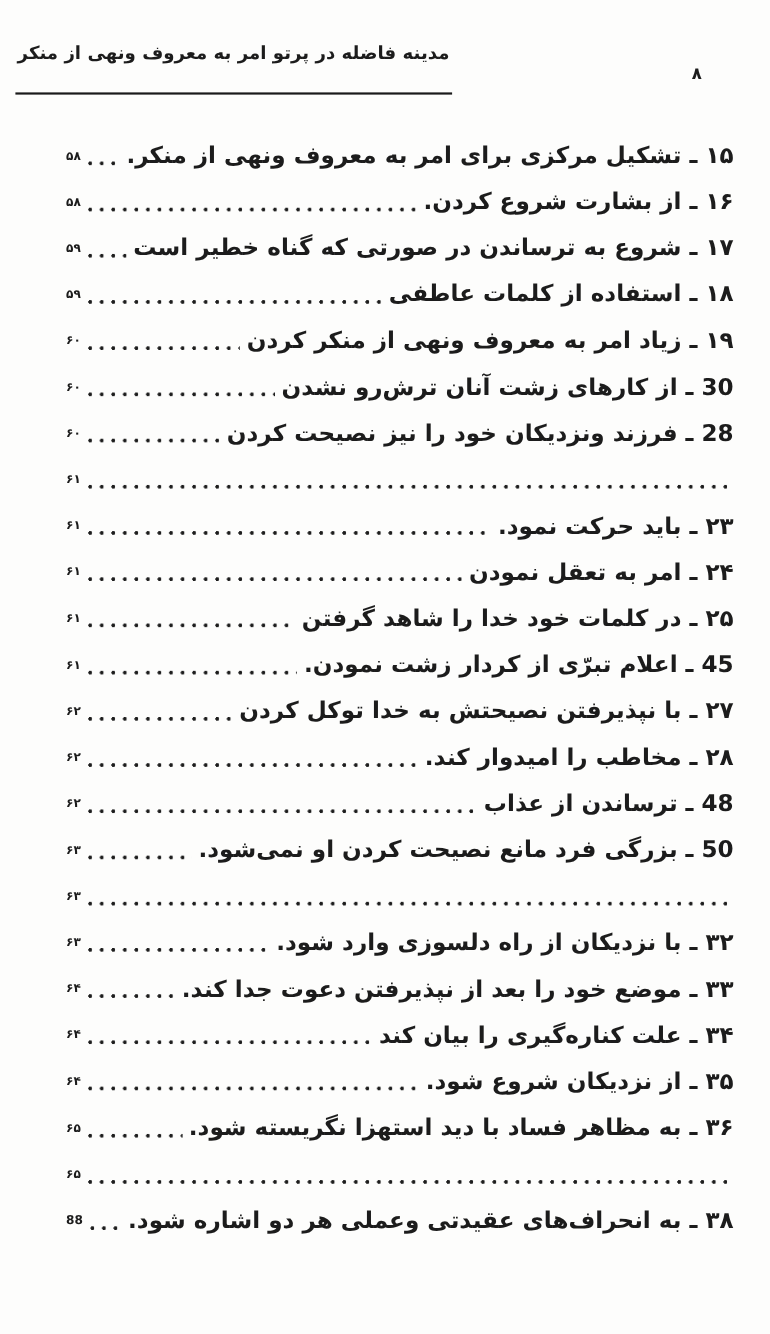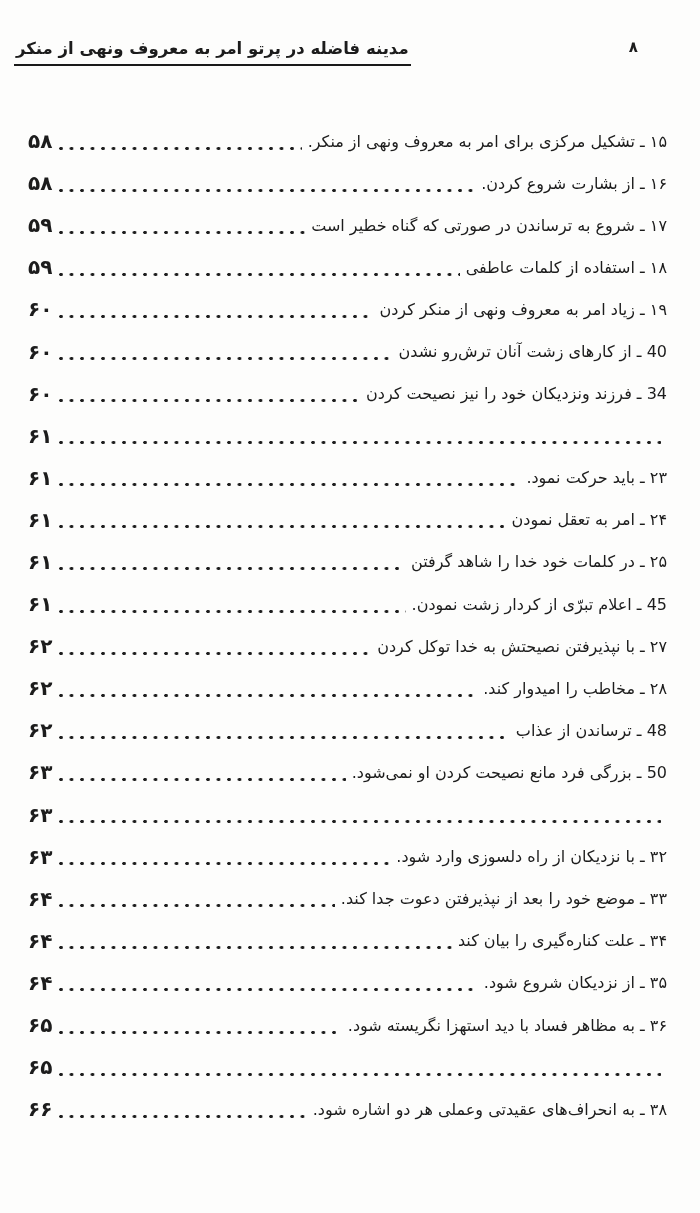--- a/index.html
+++ b/index.html
@@ -25,21 +25,21 @@
     display: flex;
     direction: ltr;
     justify-content: space-between;
     align-items: flex-end;
   }
   .book-title {
     direction: rtl;
     font-size: 16.5px;
     font-weight: bold;
     line-height: 30px;
-    padding: 0 2px 0 2px;
+    padding: 0 2px 20px 2px;
     border-bottom: 2.5px solid #1a1a1a;
     white-space: nowrap;
   }
   .header-page-number {
     font-size: 15px;
     font-weight: bold;
     margin-bottom: 10px;
   }
   
   .toc {
@@ -48,40 +48,41 @@
     right: 33px;
     left: 28px;
     direction: rtl;
   }
   .toc-row {
     height: 42.1px;
     display: flex;
     align-items: center;
   }
   .toc-title {
-    font-size: 16px;
-    font-weight: normal;
+    font-size: 21px;
+    font-weight: bold;
     white-space: nowrap;
     flex: 0 0 auto;
   }
   .toc-dots {
     flex: 1 1 auto;
     min-width: 0;
     height: 5px;
     margin: 14px 6px 0 7px;
     background-image: radial-gradient(circle at 2px 2.5px, #1d1d1d 1.5px, rgba(0,0,0,0) 2px);
     background-size: 10.5px 5px;
     background-repeat: repeat-x;
     background-position: left center;
   }
   .toc-page {
-    font-size: 20px;
+    font-size: 11px;
     font-weight: bold;
     flex: 0 0 auto;
     white-space: nowrap;
+    margin-left: 32px;
   }
 </style>
 </head>
 <body>
 
 <div class="sheet">
 
   <div class="running-header">
     <span class="book-title">مدینه فاضله در پرتو امر به معروف ونهی از منکر</span>
     <span class="header-page-number">۸</span>
@@ -113,27 +114,27 @@
         <span class="toc-page">۵۹</span>
       </div>
 
       <div class="toc-row">
         <span class="toc-title">۱۹ ـ زیاد امر به معروف ونهی از منکر کردن</span>
         <span class="toc-dots"></span>
         <span class="toc-page">۶۰</span>
       </div>
 
       <div class="toc-row">
-        <span class="toc-title">40 ـ از کارهای زشت آنان ترش‌رو نشدن</span>
+        <span class="toc-title">30 ـ از کارهای زشت آنان ترش‌رو نشدن</span>
         <span class="toc-dots"></span>
         <span class="toc-page">۶۰</span>
       </div>
 
       <div class="toc-row">
-        <span class="toc-title">34 ـ فرزند ونزدیکان خود را نیز نصیحت کردن</span>
+        <span class="toc-title">28 ـ فرزند ونزدیکان خود را نیز نصیحت کردن</span>
         <span class="toc-dots"></span>
         <span class="toc-page">۶۰</span>
       </div>
 
       <div class="toc-row">
         <span class="toc-dots"></span>
         <span class="toc-page">۶۱</span>
       </div>
 
       <div class="toc-row">
@@ -220,17 +221,17 @@
       </div>
 
       <div class="toc-row">
         <span class="toc-dots"></span>
         <span class="toc-page">۶۵</span>
       </div>
 
       <div class="toc-row">
         <span class="toc-title">۳۸ ـ به انحراف‌های عقیدتی وعملی هر دو اشاره شود.</span>
         <span class="toc-dots"></span>
-        <span class="toc-page">۶۶</span>
+        <span class="toc-page">88</span>
       </div>
     </div>
 
 </div>
 
 </body></html>

